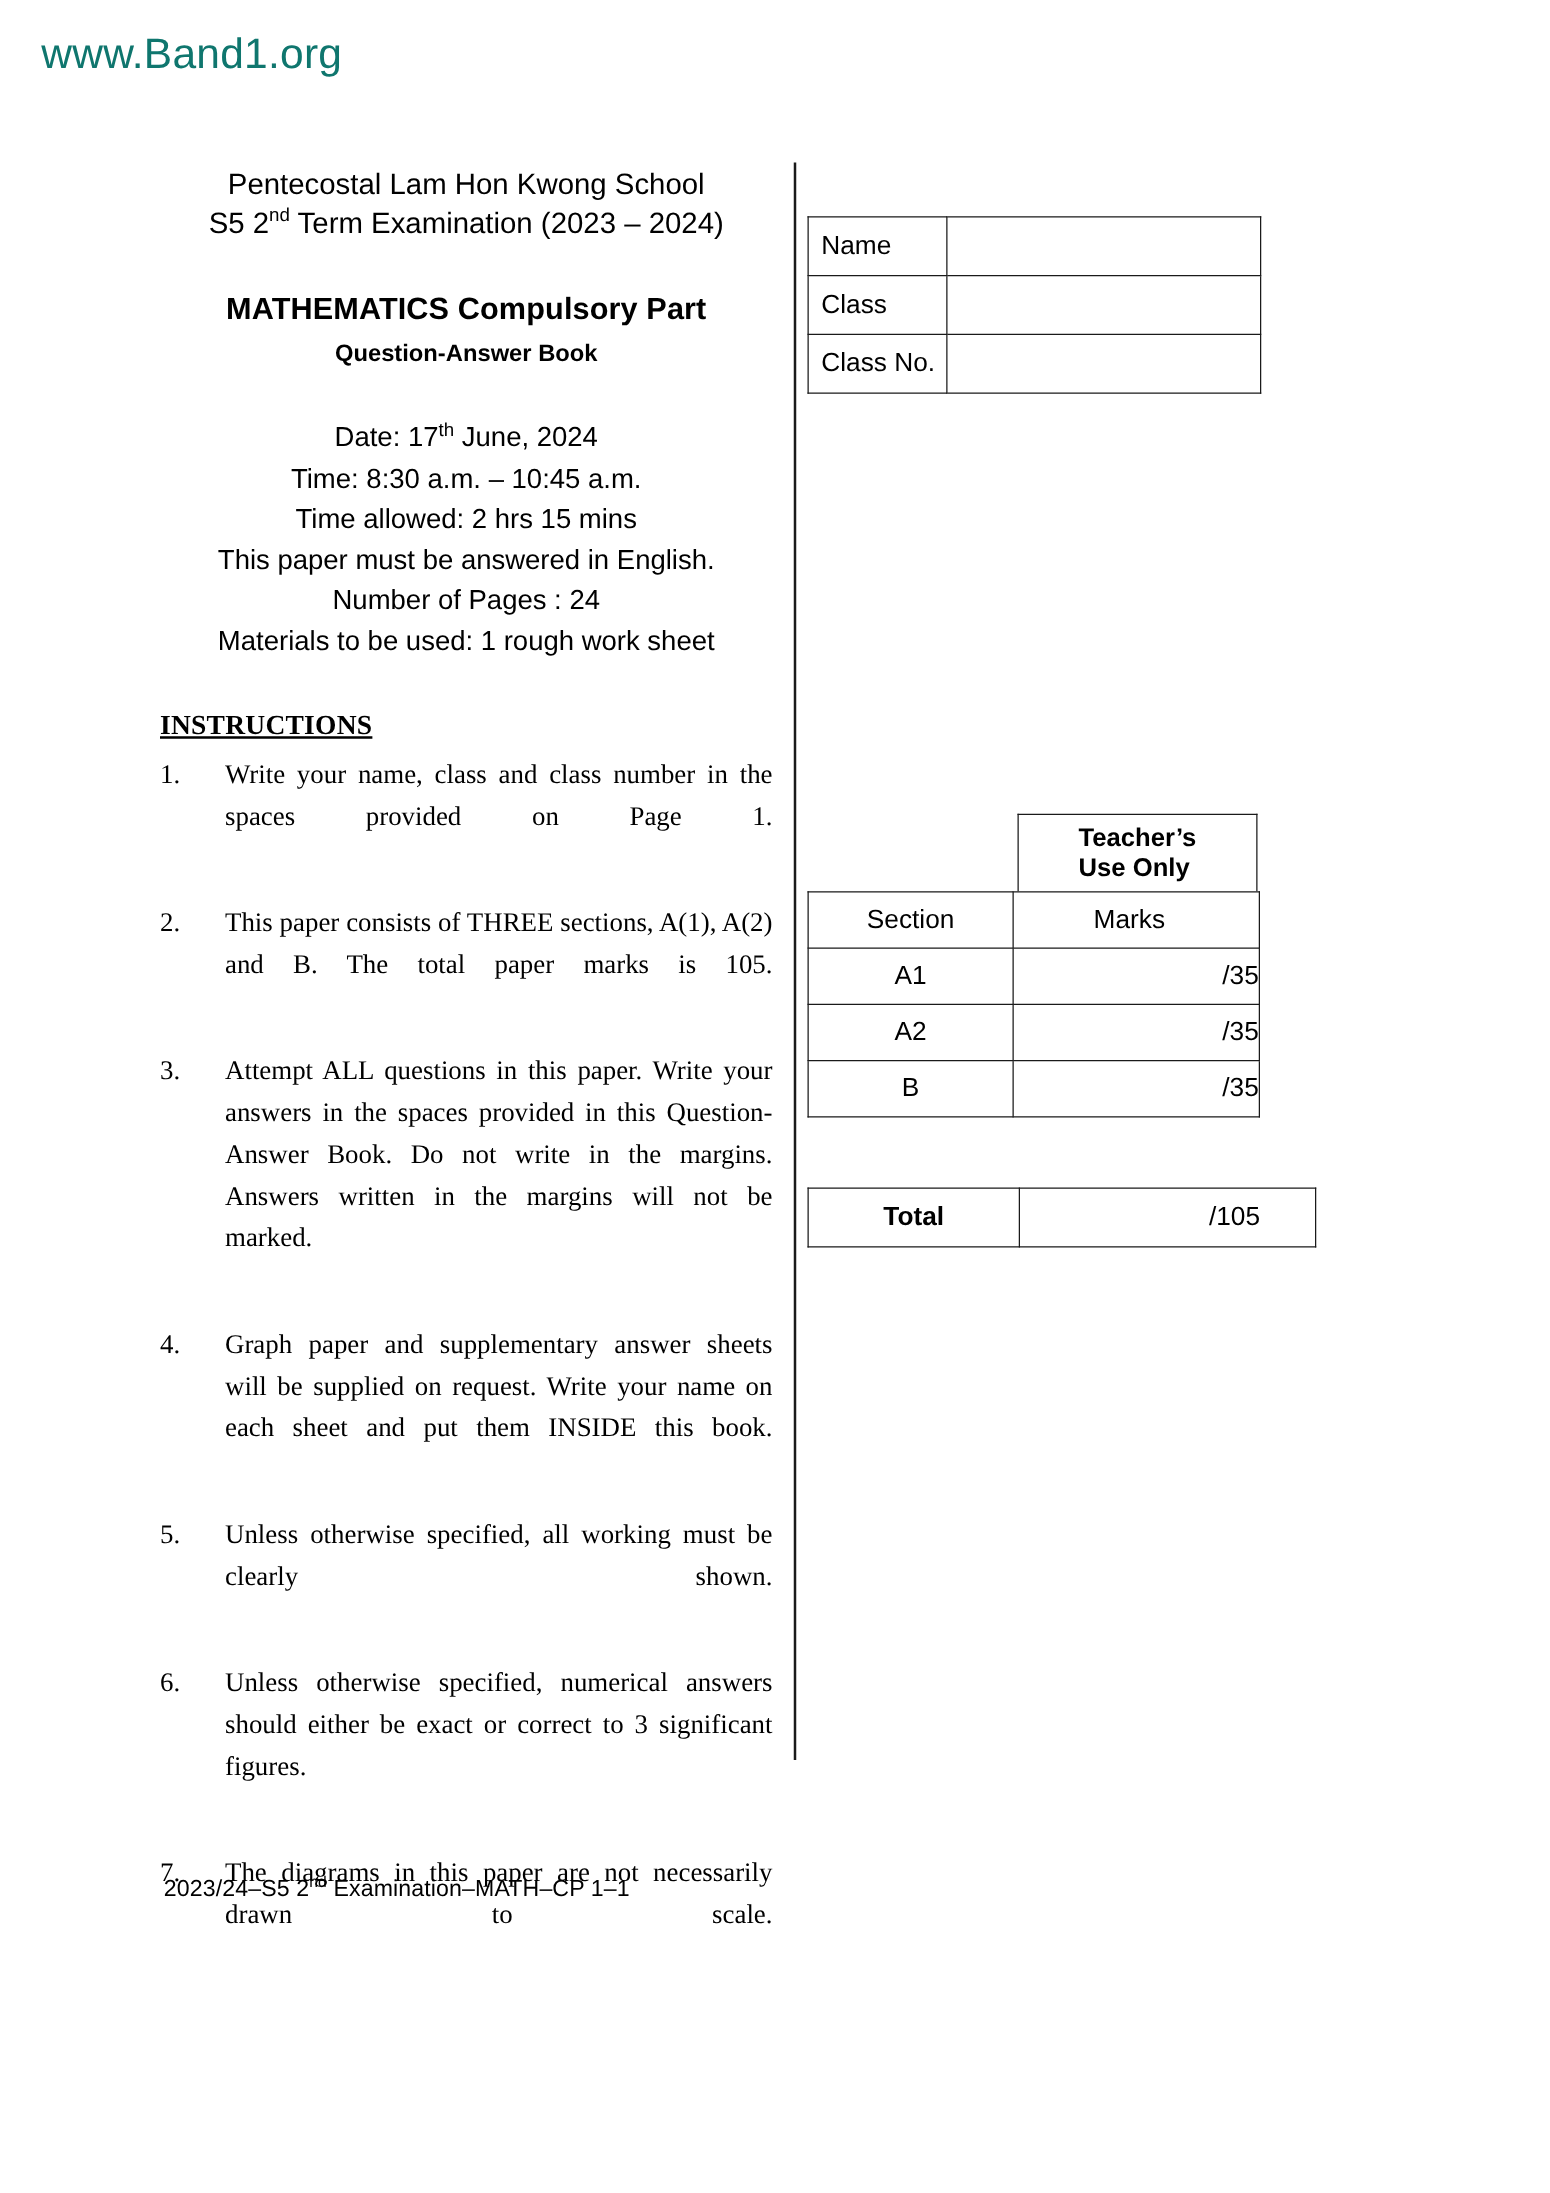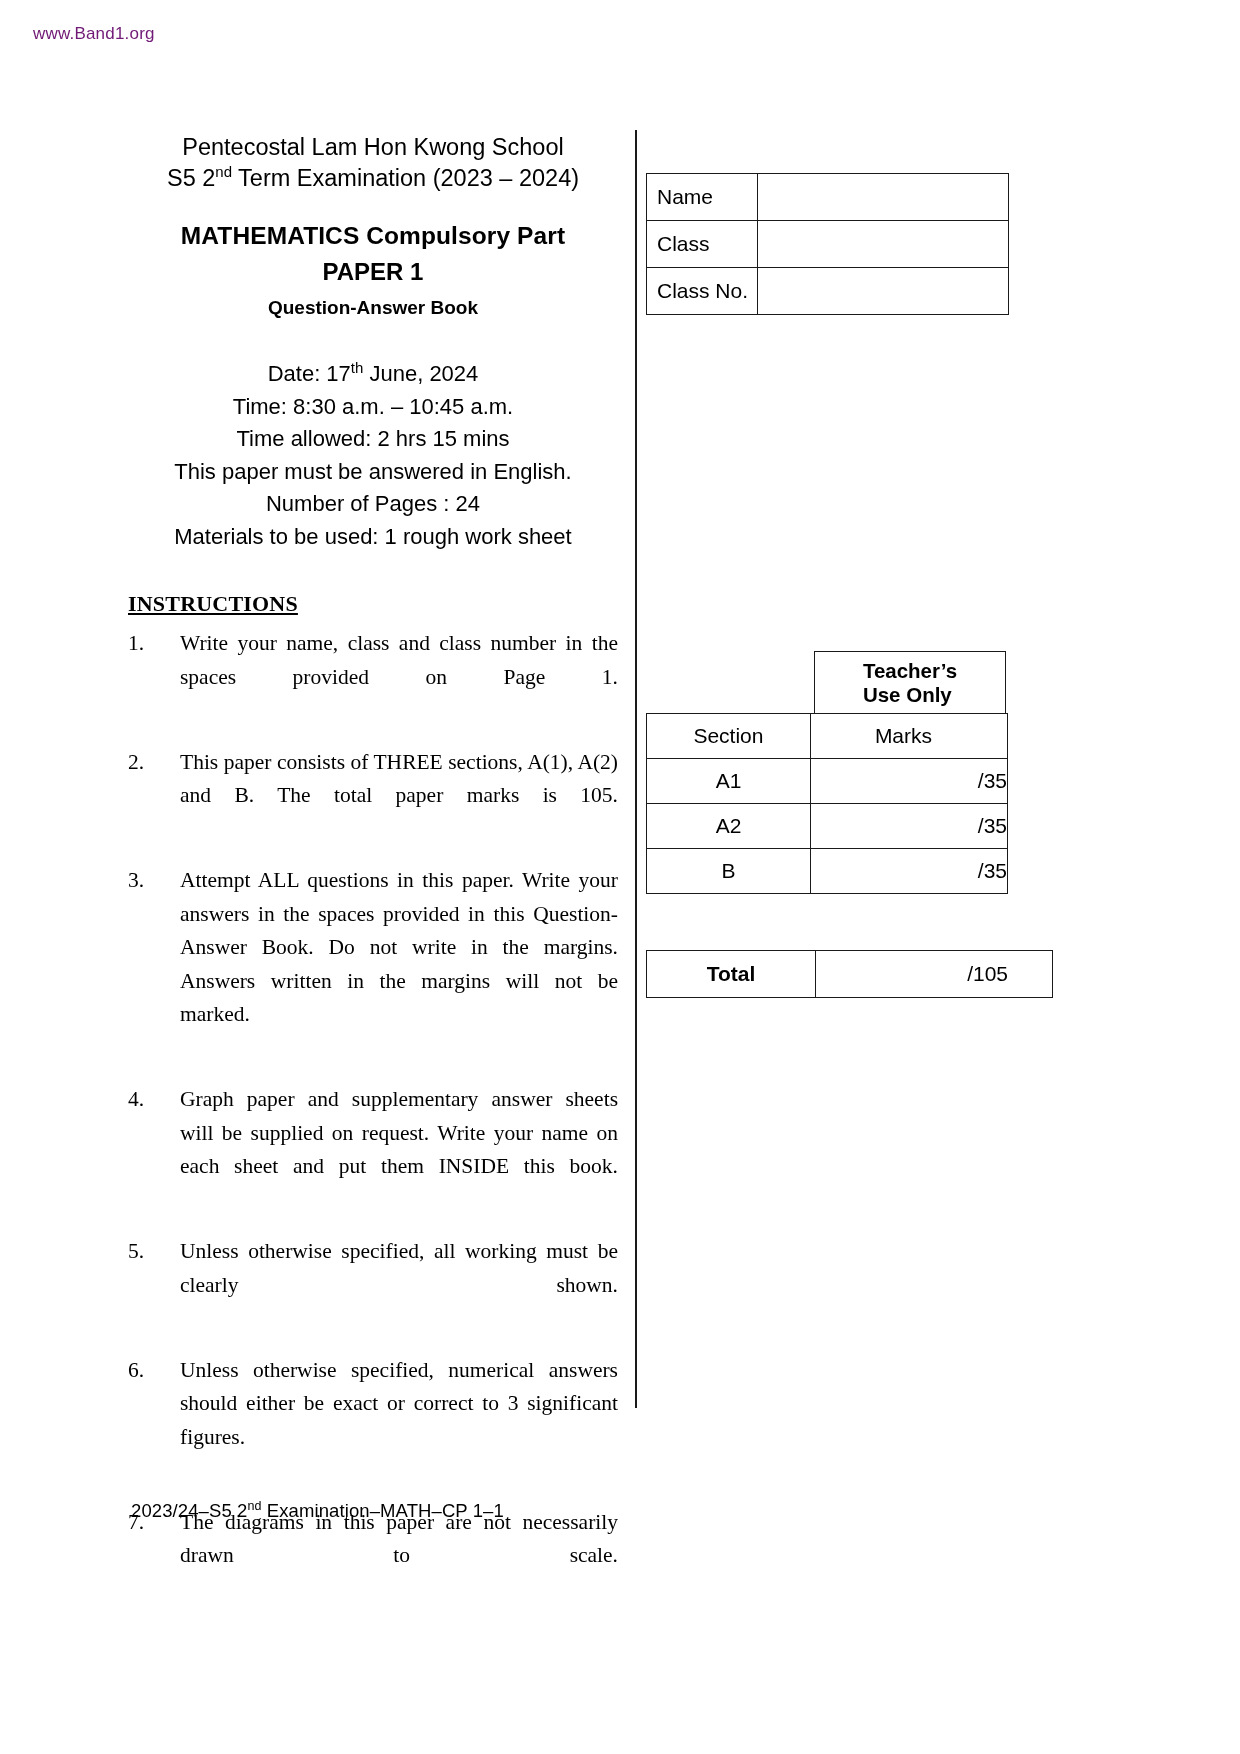--- a/index.html
+++ b/index.html
@@ -15,23 +15,23 @@
     color: #000000;
     overflow: hidden;
   }
 
   
   .watermark {
     position: absolute;
     left: 33px;
     top: 24px;
     font-family: "Liberation Sans", sans-serif;
-    font-size: 17px;
+    font-size: 34px;
     letter-spacing: 0.2px;
-    color: #701a75;
+    color: #0f766e;
   }
 
   
   .page {
     position: absolute;
     left: 0;
     top: 0;
     width: 1240px;
     height: 1754px;
   }
@@ -60,21 +60,21 @@
     line-height: 31px;
     font-family: "Liberation Sans", sans-serif;
   }
   .sup {
     font-size: 15px;
     vertical-align: super;
     line-height: 0;
   }
 
   .title-block {
-    margin-top: 24px;
+    margin-top: 36px;
     text-align: center;
   }
   .title-main {
     font-size: 24.5px;
     font-weight: bold;
     line-height: 36px;
     letter-spacing: 0.1px;
   }
   .title-paper {
     font-size: 24px;
@@ -256,21 +256,20 @@
 
   <div class="divider"></div>
 
   <div class="left-col">
 
     <div class="school-line">Pentecostal Lam Hon Kwong School</div>
     <div class="school-line"><span>S5 2</span><span class="sup">nd</span><span> Term Examination (2023 – 2024)</span></div>
 
     <div class="title-block">
       <div class="title-main">MATHEMATICS  Compulsory Part</div>
-      <div class="title-paper">PAPER 1</div>
       <div class="title-qab">Question-Answer Book</div>
     </div>
 
     <div class="info-block">
       <div><span>Date: 17</span><span class="sup">th</span><span> June, 2024</span></div>
       <div>Time: 8:30 a.m. – 10:45 a.m.</div>
       <div>Time allowed: 2 hrs 15 mins</div>
       <div>This paper must be answered in English.</div>
       <div>Number of Pages : 24</div>
       <div>Materials to be used: 1 rough work sheet</div>

